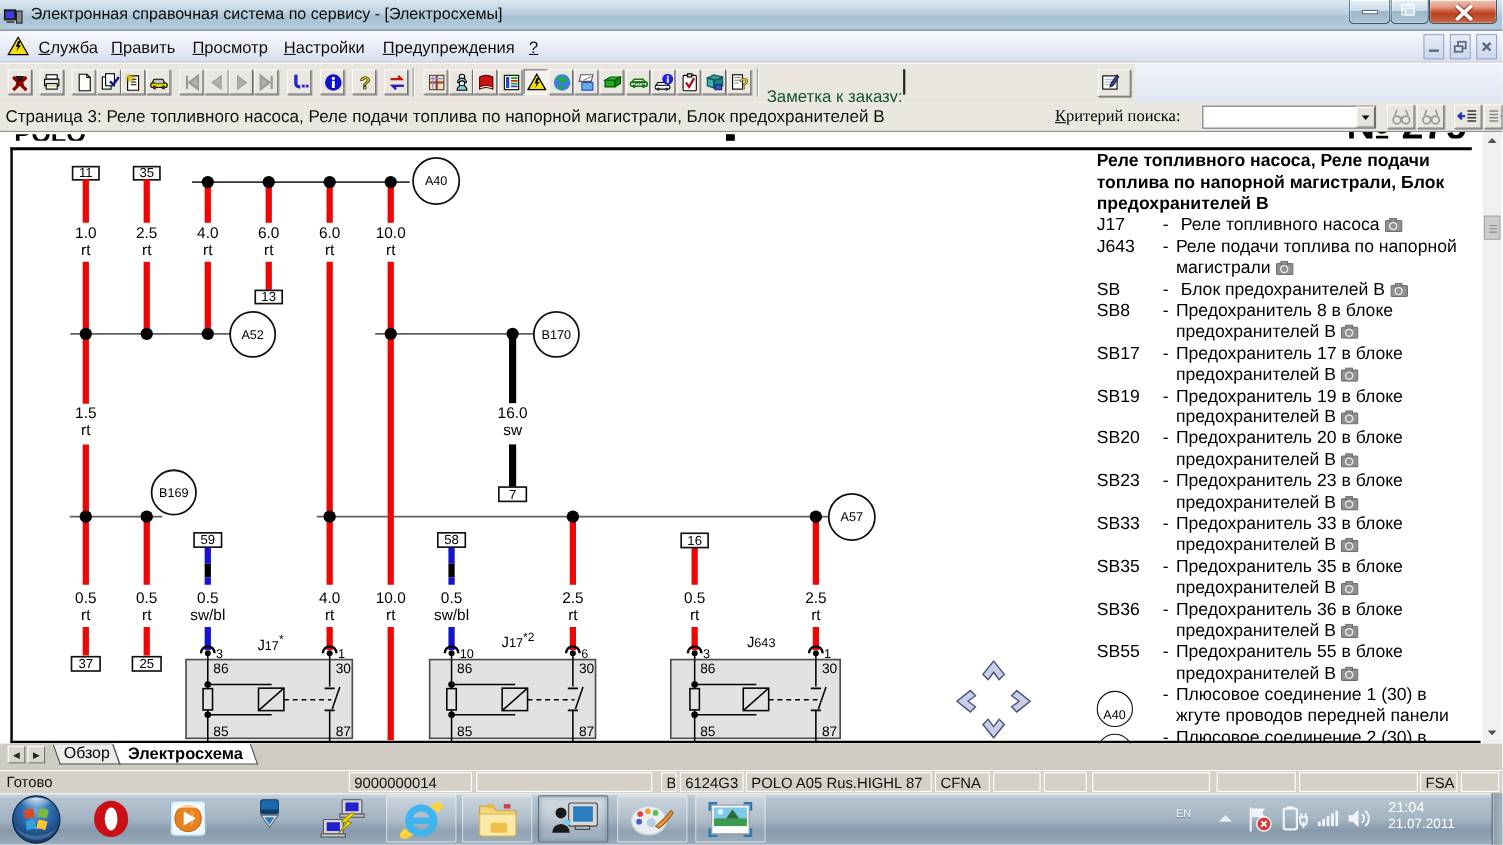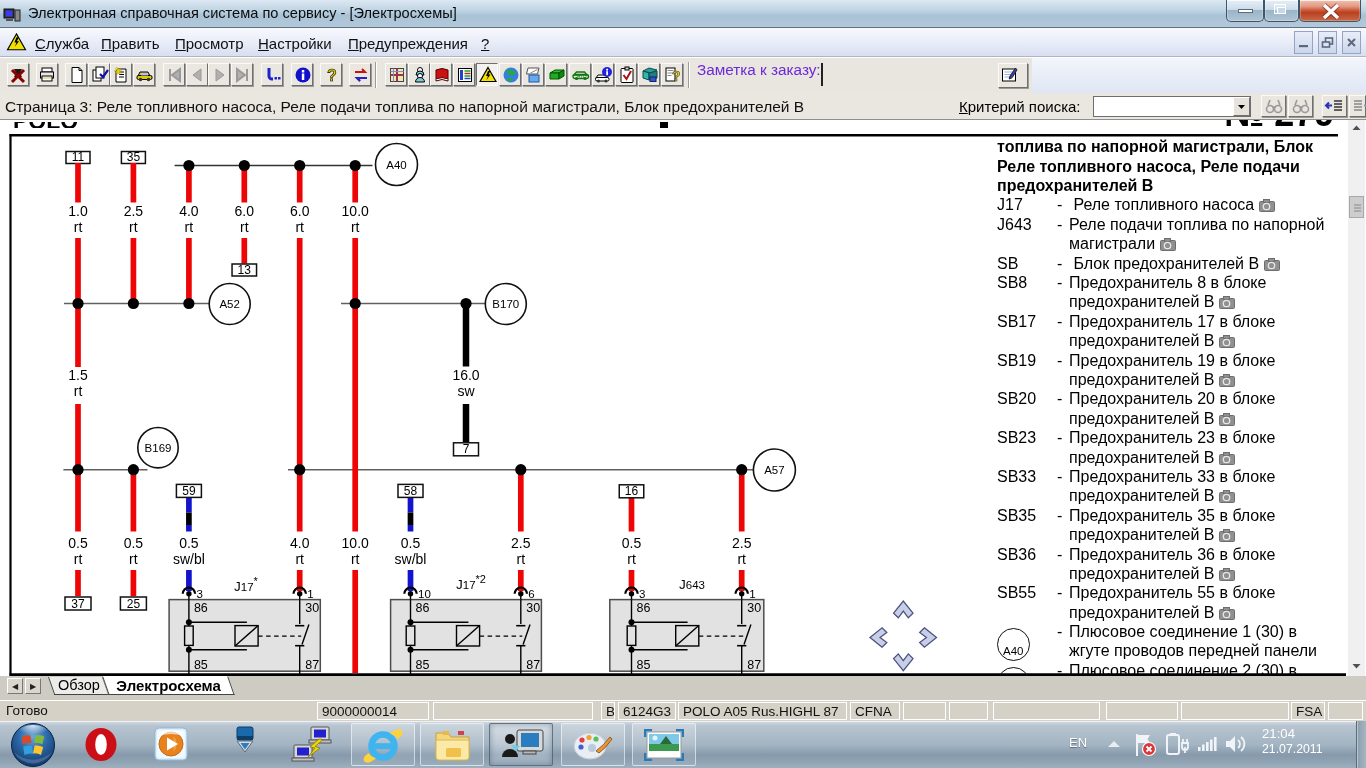--- a/index.html
+++ b/index.html
@@ -307,34 +307,34 @@
       </div>
 <div class="tbtn" style="left:660.5px;">
         <svg width="18" height="18" viewBox="0 0 18 18">
           <rect x="2" y="2" width="9" height="13" fill="#fff" stroke="#000"></rect>
           <path d="M3.5 4.5 h6 M3.5 7 h6 M3.5 9.5 h4" stroke="#888"></path>
           <text x="8" y="15" font-size="14" font-weight="bold" fill="#e8d000" stroke="#333" stroke-width=".5">?</text>
         </svg>
       </div>
 <div class="tsep" style="left:375px;"></div>
 <div class="tsep" style="left:688px;"></div>
-<div style="position:absolute;left:697px;top:3px;font-size:15.3px;color:#6d28d9;">Заметка к заказу:</div>
+<div style="position:absolute;left:697px;top:22px;font-size:15.3px;color:#14532d;">Заметка к заказу:</div>
 <div style="position:absolute;left:821px;top:5px;width:1.5px;height:23px;background:#222;"></div>
 <div class="tbtn" style="left:998px;width:30px;height:25px;">
         <svg width="18" height="18" viewBox="0 0 18 18">
           <rect x="1.5" y="3" width="13" height="12" fill="#fff" stroke="#000"></rect>
           <path d="M3.5 6 h9 M3.5 8.5 h9 M3.5 11 h6" stroke="#99aadd"></path>
           <path d="M14.5 2 l-5.5 8 -0.8 3 2.8-1.2 5-8z" fill="#3344bb" stroke="#222"></path>
         </svg>
       </div>
 <div class="band"></div>
     </div>
 <div id="pagebar">
       <div class="ptext">Страница 3: Реле топливного насоса, Реле подачи топлива по напорной магистрали, Блок предохранителей B</div>
-<div style="position:absolute;left:959px;top:5px;font-size:15px;"><span style="text-decoration:underline">К</span>ритерий поиска:</div>
+<div style="position:absolute;left:959px;top:5px;font-size:15px;font-family:Liberation Serif, serif;"><span style="text-decoration:underline">К</span>ритерий поиска:</div>
 <div id="combo">
         <div class="drop"><svg width="15" height="17">
             <path d="M4 7 h7 l-3.5 4z" fill="#000"></path>
           </svg></div>
       </div>
 <div class="sbtn" style="left:1261px;"><svg width="22" height="20" viewBox="0 0 22 20">
           <circle cx="7" cy="13" r="3.5" fill="none" stroke="#9a9a9a" stroke-width="1.6"></circle>
           <circle cx="15" cy="13" r="3.5" fill="none" stroke="#9a9a9a" stroke-width="1.6"></circle>
           <path d="M5 9 l2-5 M17 9 l-2-5 M9 11 h4" stroke="#9a9a9a" stroke-width="1.6" fill="none"></path>
         </svg></div>
@@ -571,22 +571,22 @@
         </g>
       </svg>
 <div class="cliptext" style="left:13px;top:2px;width:70px;height:6px;">
         <div style="position:relative;top:-12px;font-size:23px;line-height:1;">POLO</div>
       </div>
 <div class="cliptext" style="left:1224px;top:0;width:112px;height:5.5px;">
         <div style="position:relative;top:-24px;font-size:36px;line-height:1;">№ 279</div>
       </div>
 <div class="cliptext" style="left:660px;top:2px;width:8px;height:6px;background:#000;"></div>
 <div id="legend">
-        <div class="lrow lb">топлива по напорной магистрали, Блок</div>
-<div class="lrow lb">Реле топливного насоса, Реле подачи</div>
+        <div class="lrow lb">Реле топливного насоса, Реле подачи</div>
+<div class="lrow lb">топлива по напорной магистрали, Блок</div>
 <div class="lrow lb">предохранителей B</div>
 <div class="lrow"><span class="ll">J17</span><span class="ld">-</span>&nbsp;Реле топливного насоса <svg class="cam" width="16" height="13" viewBox="0 0 16 13">
             <rect x="0.5" y="2.5" width="15" height="10" rx="1" fill="#909090" stroke="#6e6e6e"></rect>
             <rect x="4.5" y="0.5" width="6" height="3" fill="#909090" stroke="#6e6e6e"></rect>
             <circle cx="7.5" cy="7.5" r="3.2" fill="none" stroke="#e8e8e8" stroke-width="1.3"></circle>
           </svg></div>
 <div class="lrow"><span class="ll">J643</span><span class="ld">-</span>Реле подачи топлива по напорной</div>
 <div class="lrow li">магистрали <svg class="cam" width="16" height="13" viewBox="0 0 16 13">
             <rect x="0.5" y="2.5" width="15" height="10" rx="1" fill="#909090" stroke="#6e6e6e"></rect>
             <rect x="4.5" y="0.5" width="6" height="3" fill="#909090" stroke="#6e6e6e"></rect>
@@ -776,21 +776,21 @@
       </svg>
 <div class="tkbtn open" style="left:632px;"></div>
 <svg class="abs" style="left:644px;top:8px;" width="40" height="32" viewBox="0 0 40 32">
 <rect x="3" y="3" width="34" height="26" fill="#fff" stroke="#999"></rect>
 <rect x="5" y="5" width="30" height="14" fill="#7ec8e8"></rect>
 <rect x="5" y="15" width="30" height="7" fill="#3a9a50"></rect>
 <path d="M22 7 l6 8 h-12z" fill="#2a6a3a"></path>
         <circle cx="11" cy="9" r="2.5" fill="#fff" opacity=".8"></circle>
 <path d="M1 8 v-7 h7 M32 1 h7 v7 M39 24 v7 h-7 M8 31 h-7 v-7" fill="none" stroke="#2a7ab8" stroke-width="2.5"></path>
       </svg>
-<div class="abs" style="left:1069px;top:14px;font-size:13px;color:#fff;text-shadow:0 1px 1px rgba(0,0,0,.4);">EN</div>
+<div class="abs" style="left:1069px;top:14px;font-size:10px;color:#fff;text-shadow:0 1px 1px rgba(0,0,0,.4);">EN</div>
 <svg class="abs" style="left:1106px;top:18px;" width="16" height="10" viewBox="0 0 16 10">
         <path d="M2 8 l6-6 6 6z" fill="#e8edf2"></path>
       </svg>
 <svg class="abs" style="left:1133px;top:11px;" width="27" height="26" viewBox="0 0 27 26">
 <path d="M4 2 v22" stroke="#f0f4f8" stroke-width="2"></path>
 <path d="M5 3 h12 l-2.5 4 2.5 4 h-12z" fill="#f0f4f8"></path>
 <circle cx="16" cy="17" r="6.5" fill="#d83838" stroke="#fff" stroke-width="1.2"></circle>
 <path d="M13.5 14.5 l5 5 M18.5 14.5 l-5 5" stroke="#fff" stroke-width="1.8"></path>
       </svg>
 <svg class="abs" style="left:1165px;top:11px;" width="25" height="25" viewBox="0 0 25 25">

